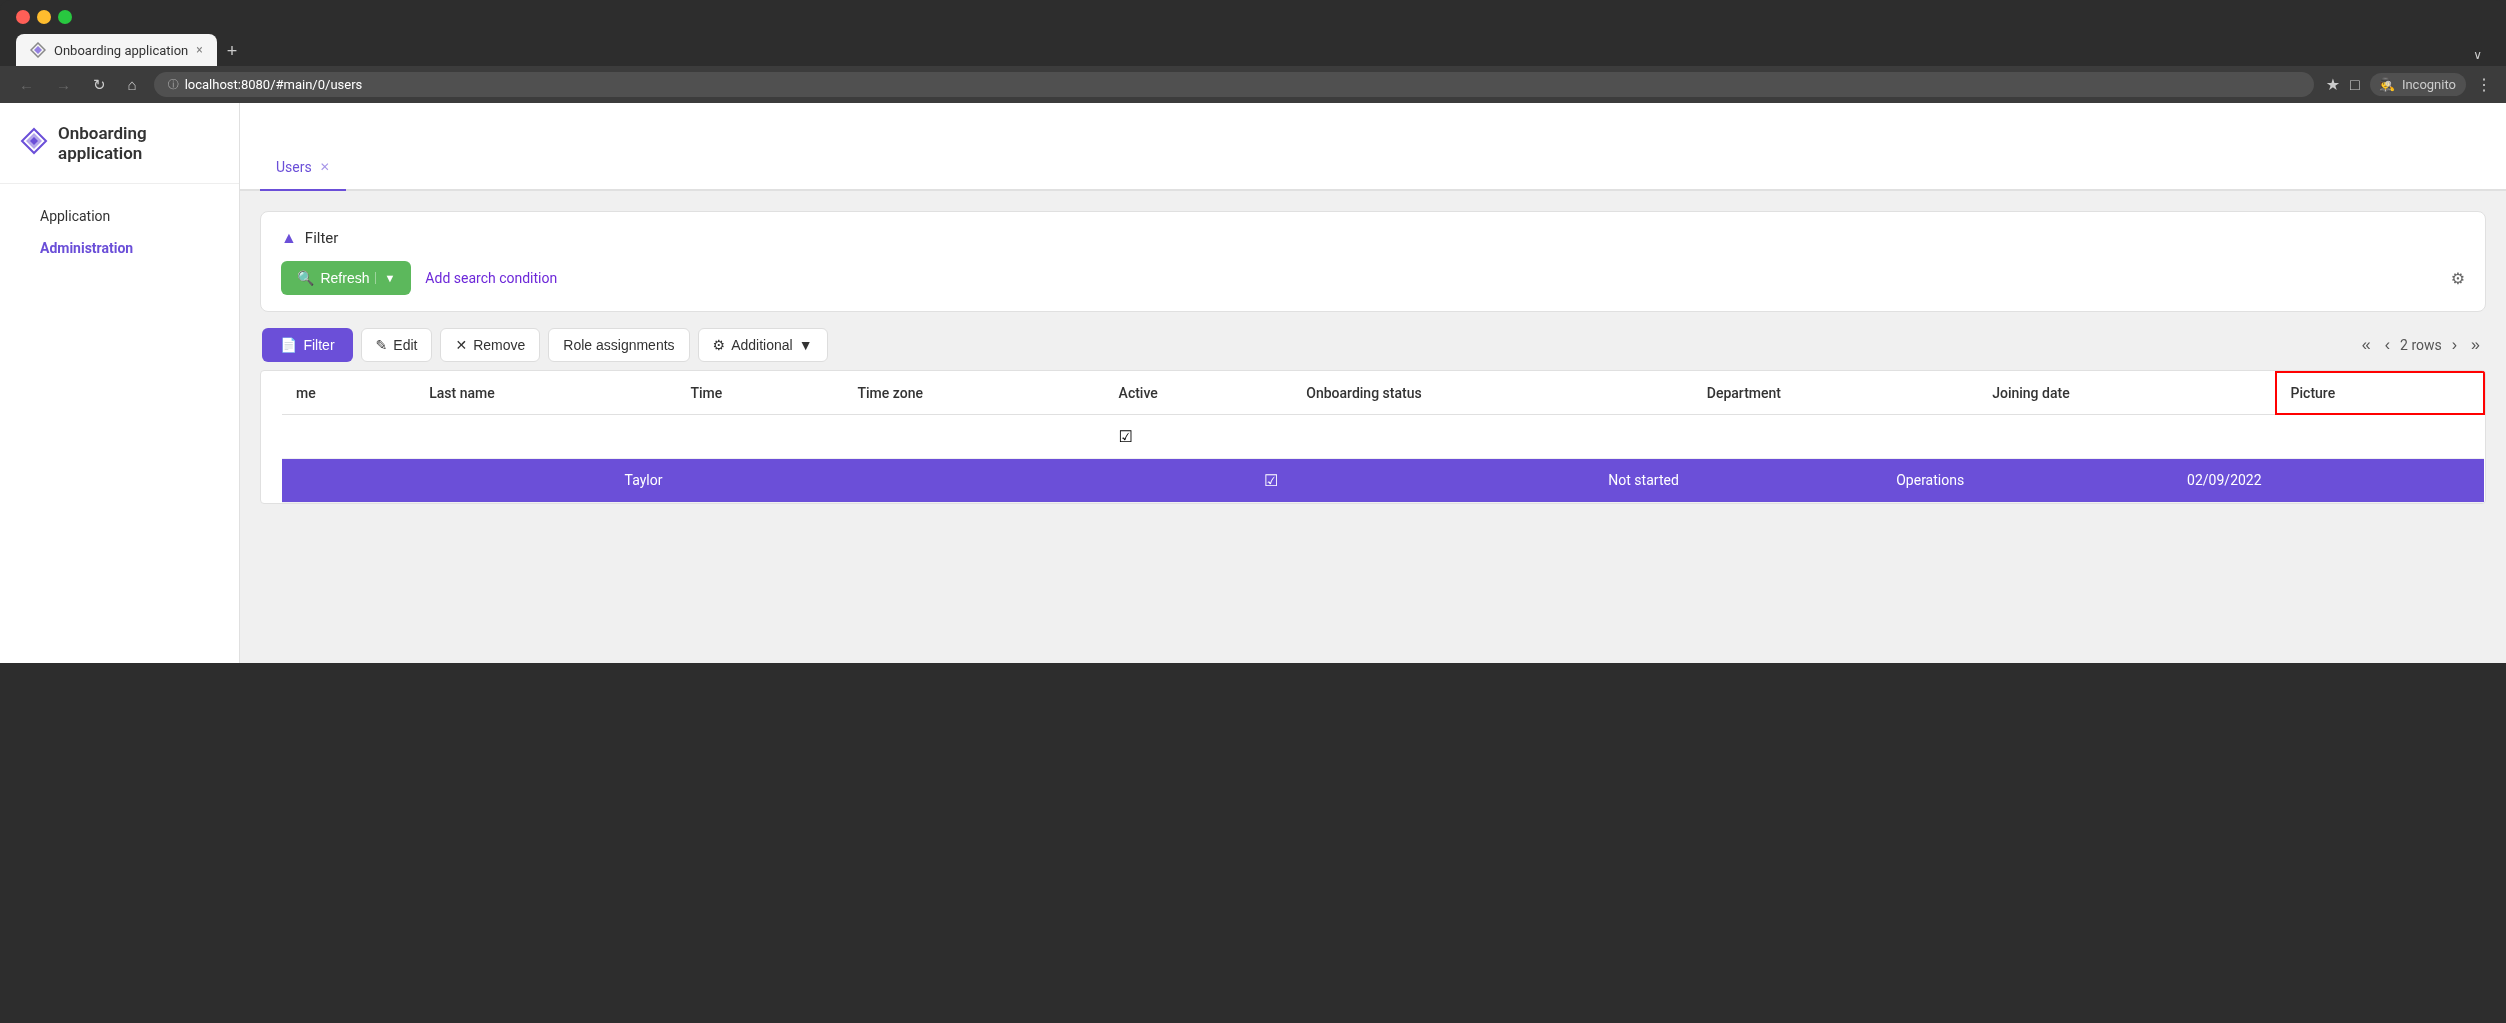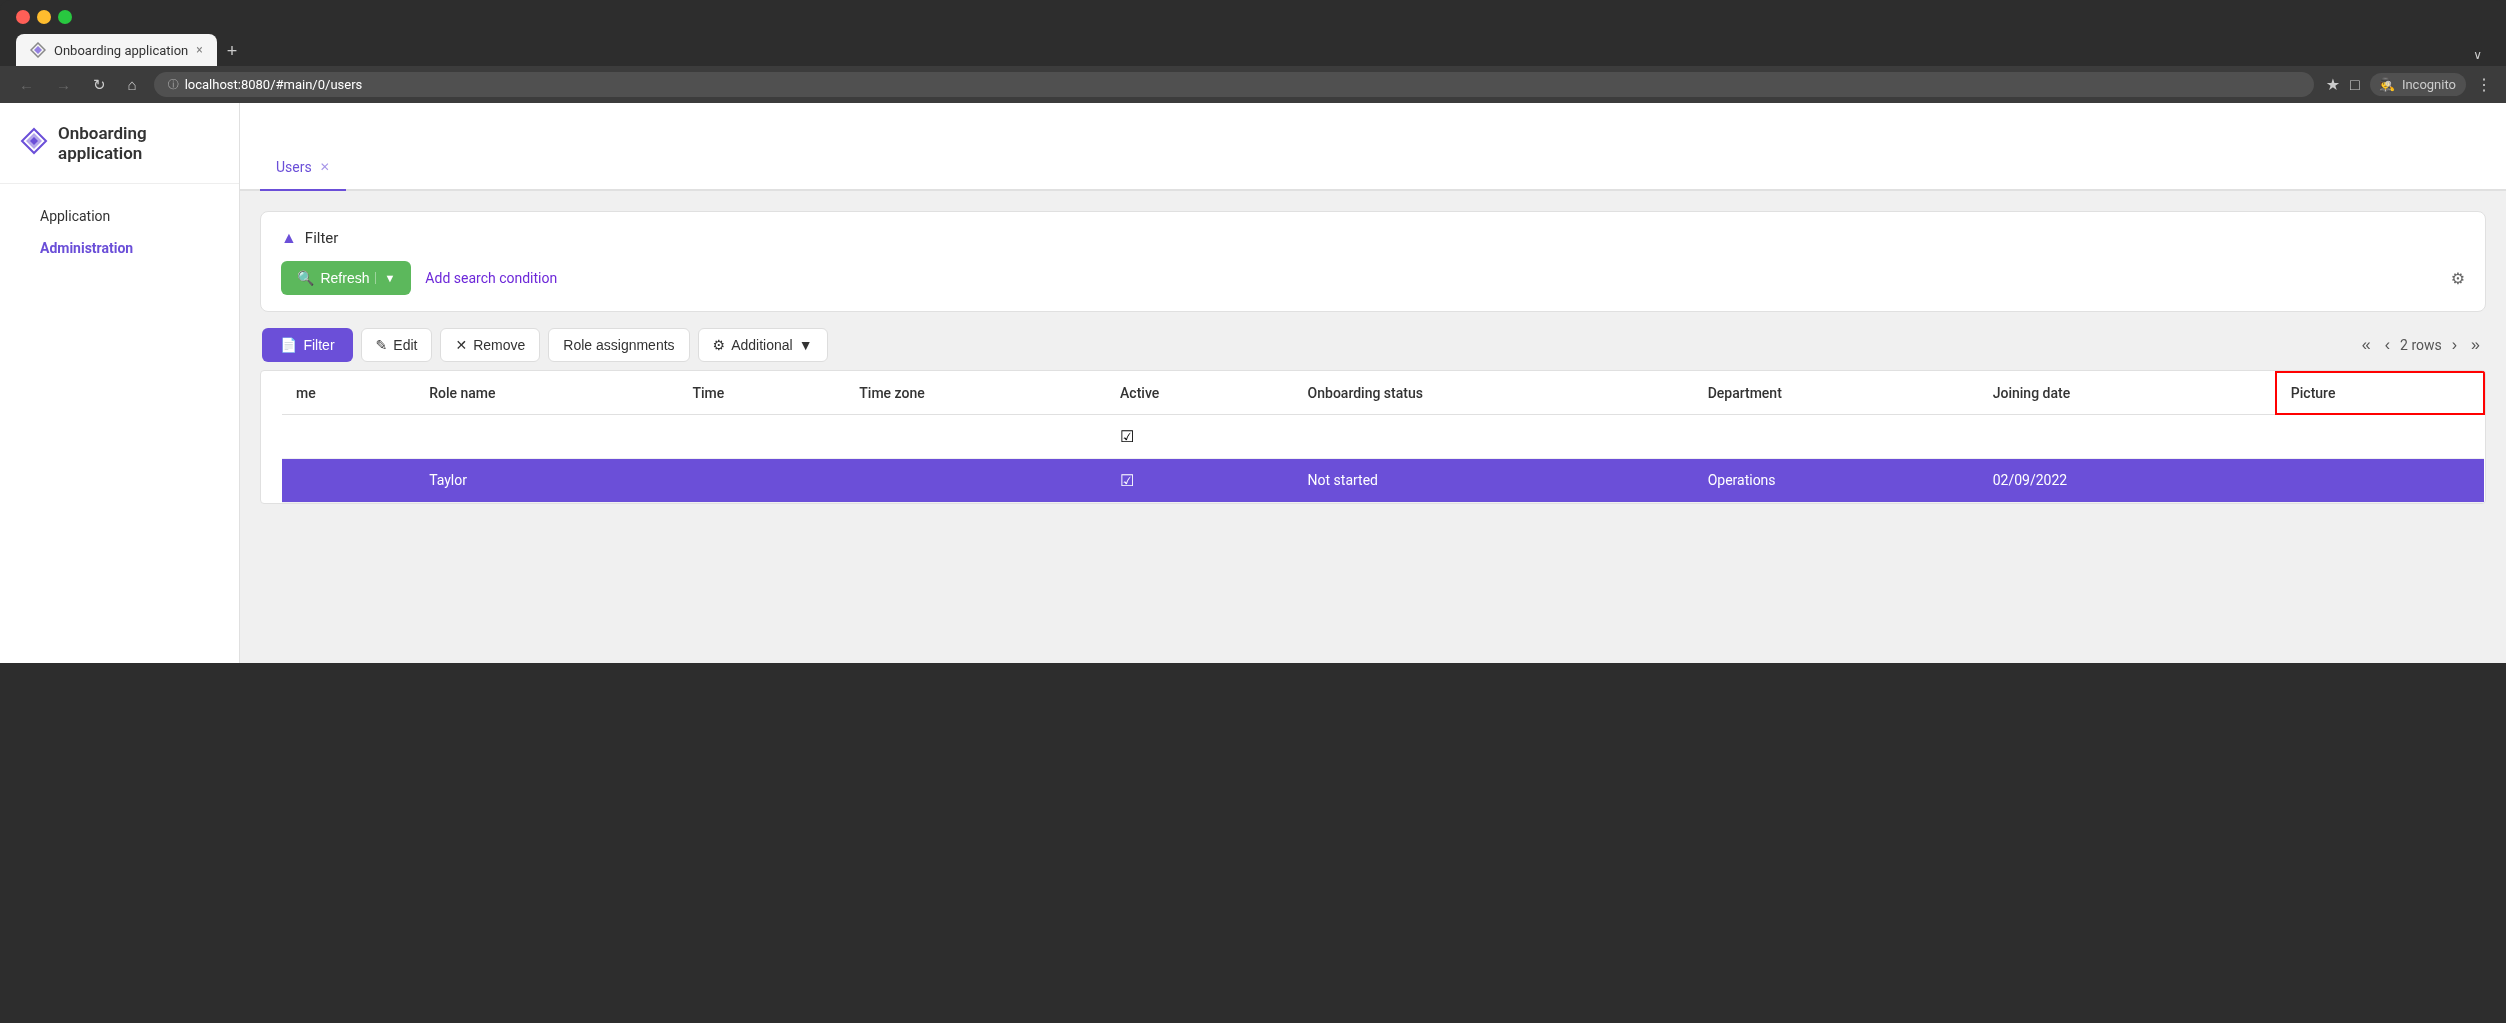--- a/index.html
+++ b/index.html
@@ -240,20 +240,21 @@
       font-weight: 500;
       color: #333;
       white-space: nowrap;
     }
     .data-table tbody tr {
       border-bottom: 1px solid #f0f0f0;
     }
     .data-table tbody tr.selected {
       background: #6b4fd8;
       color: #fff;
+      text-align: right;
     }
     .data-table tbody td {
       padding: 12px 14px;
     }
     .th-picture {
       border: 2px solid red;
       color: #333;
     }
     .checkbox-icon {
       font-size: 16px;
@@ -400,21 +401,21 @@
           <button class="page-nav">»</button>
         </div>
       </div>
 
       <div class="data-table">
         <div class="table-scroll">
           <table>
             <thead>
               <tr>
                 <th>me</th>
-                <th>Role name</th>
+                <th>Last name</th>
                 <th>Time</th>
                 <th>Time zone</th>
                 <th>Active</th>
                 <th>Onboarding status</th>
                 <th>Department</th>
                 <th>Joining date</th>
                 <th class="th-picture">Picture</th>
               </tr>
             </thead>
             <tbody>

